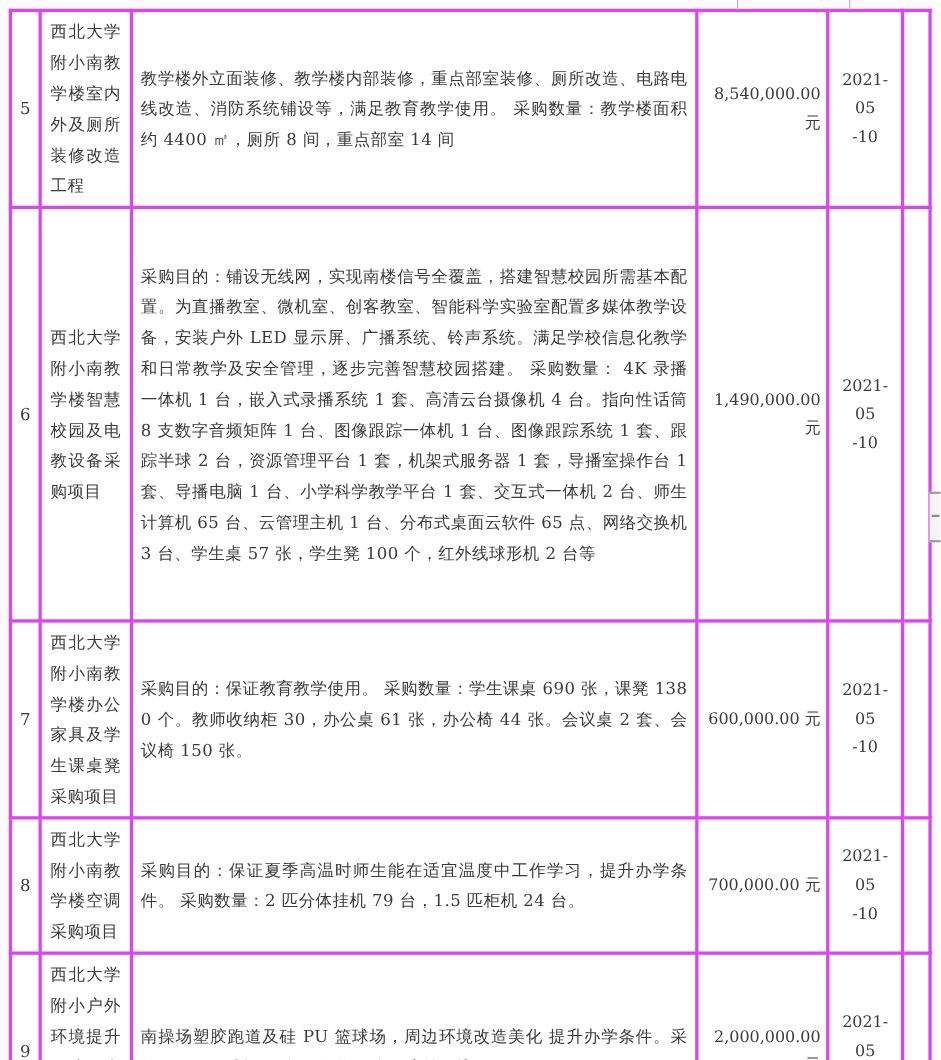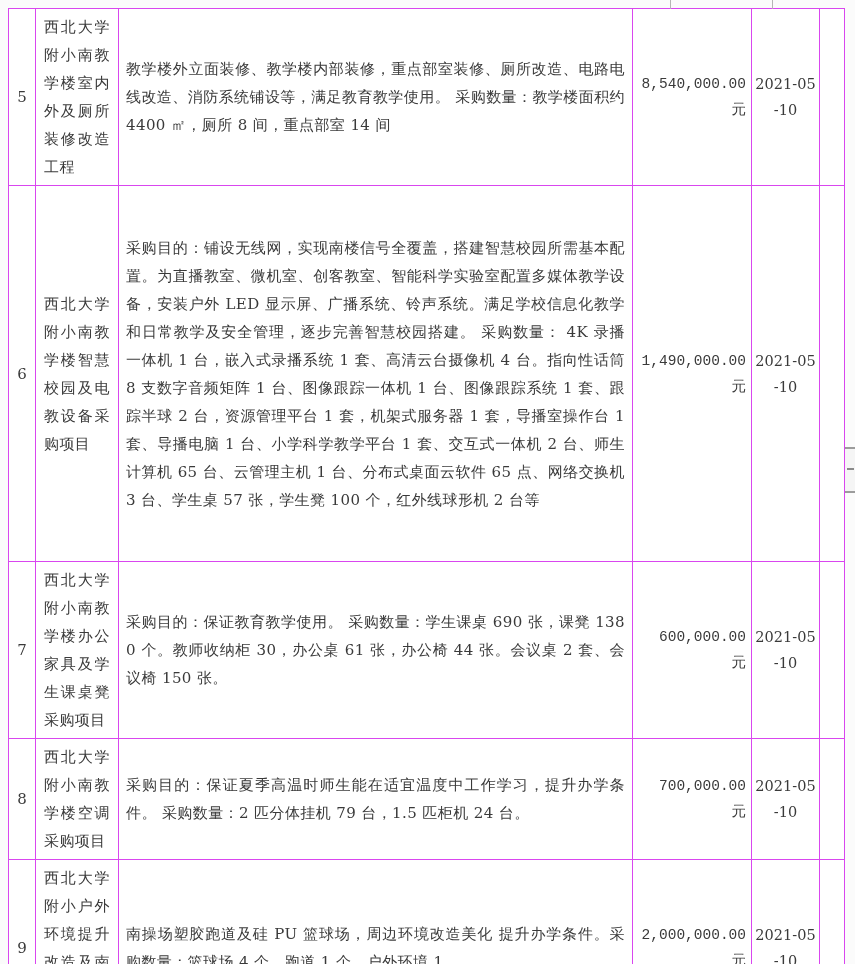--- a/index.html
+++ b/index.html
@@ -18,21 +18,21 @@
   .doc-table {
     position: absolute;
     left: 8px;
     top: 8px;
     width: 836px;
     border-collapse: collapse;
     table-layout: fixed;
     background: #ffffff;
   }
   .doc-table td {
-    border: 1px solid #d946ef;
+    border: 3px solid #d946ef;
     vertical-align: middle;
     font-size: 15px;
     line-height: 28px;
     overflow: hidden;
   }
   td.cell-no {
     text-align: center;
     padding: 0;
   }
   td.cell-name {
@@ -46,21 +46,20 @@
     padding: 4px 7px;
     letter-spacing: 0.4px;
     word-break: break-all;
   }
   td.cell-amount {
     text-align: right;
     padding: 2px 5px;
     font-size: 14.5px;
     line-height: 26px;
     white-space: pre-line;
-    font-family: Liberation Mono, monospace;
   }
   td.cell-date {
     text-align: center;
     padding: 2px 3px;
     font-size: 14.5px;
     line-height: 26px;
     white-space: pre-line;
   }
   td.cell-empty {
     padding: 0;

